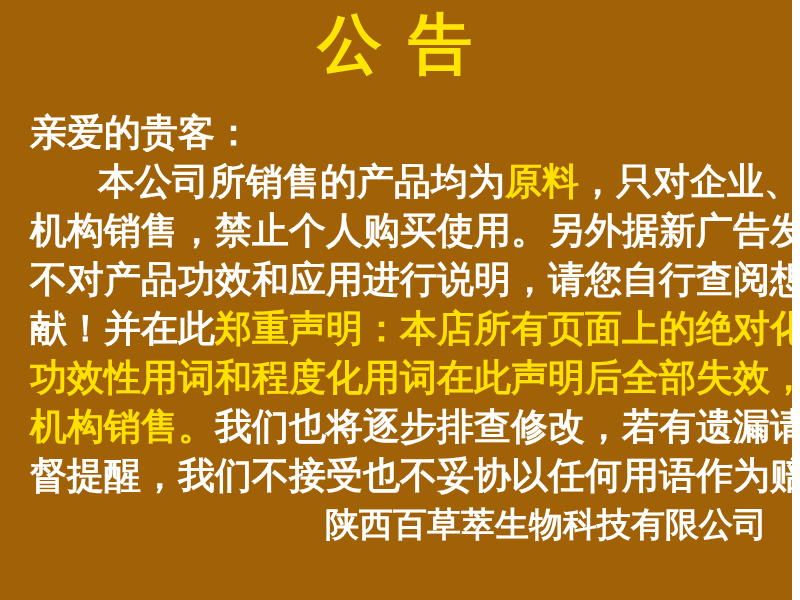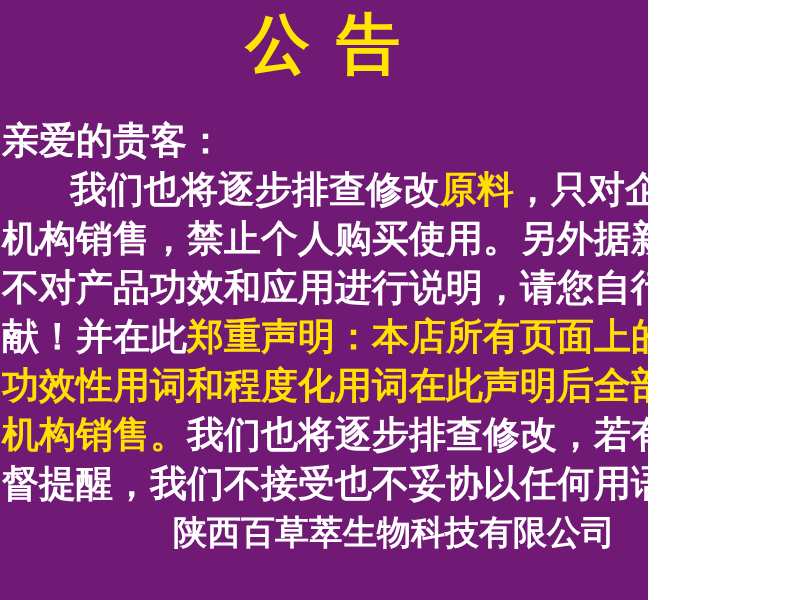--- a/index.html
+++ b/index.html
@@ -1,78 +1,78 @@
 <!DOCTYPE html>
 <html><head>
 <meta charset="utf-8">
 <style>
   html, body { margin: 0; padding: 0; }
   .poster {
     position: relative;
-    width: 648px;
+    width: 792px;
     height: 600px;
-    background: #701a75;
+    background: #a16207;
     overflow: hidden;
     font-family: "DejaVu Sans", "Liberation Sans", sans-serif;
     font-weight: bold;
     box-sizing: border-box;
   }
   .title {
     margin-top: 12px;
     text-align: center;
     font-size: 64px;
     line-height: 64px;
     color: #FFE500;
     letter-spacing: 2px;
   }
   .body {
-    margin-top: 40px;
-    padding: 0 2px;
+    margin-top: 32px;
+    padding: 0 30px;
     font-size: 37px;
     line-height: 49px;
     color: #FFFFFF;
   }
   .line {
     height: 49px;
     white-space: nowrap;
     text-align: justify;
     text-align-last: justify;
     text-justify: inter-character;
   }
   .line.nojust {
     text-align: left;
     text-align-last: left;
   }
   .line.indent { text-indent: 68px; }
   .y { color: #FFE100; }
   .w { color: #FFFFFF; }
   .signature {
     margin-top: 4px;
-    padding-right: 33px;
+    padding-right: 25px;
     text-align: right;
     font-size: 34px;
     line-height: 40px;
     color: #FFFFFF;
   }
 </style>
 </head>
 <body>
 
 <div class="poster">
 
   <div class="title">公 告</div>
 
   <div class="body">
 
     <div class="line nojust">
       <span class="w">亲爱的贵客：</span>
     </div>
 
     <div class="line indent">
-      <span class="w">我们也将逐步排查修改</span><span class="y">原料</span><span class="w">，只对企业、科研</span>
+      <span class="w">本公司所销售的产品均为</span><span class="y">原料</span><span class="w">，只对企业、科研</span>
     </div>
 
     <div class="line">
       <span class="w">机构销售，禁止个人购买使用。另外据新广告发要求，</span>
     </div>
 
     <div class="line">
       <span class="w">不对产品功效和应用进行说明，请您自行查阅想问文</span>
     </div>
 

